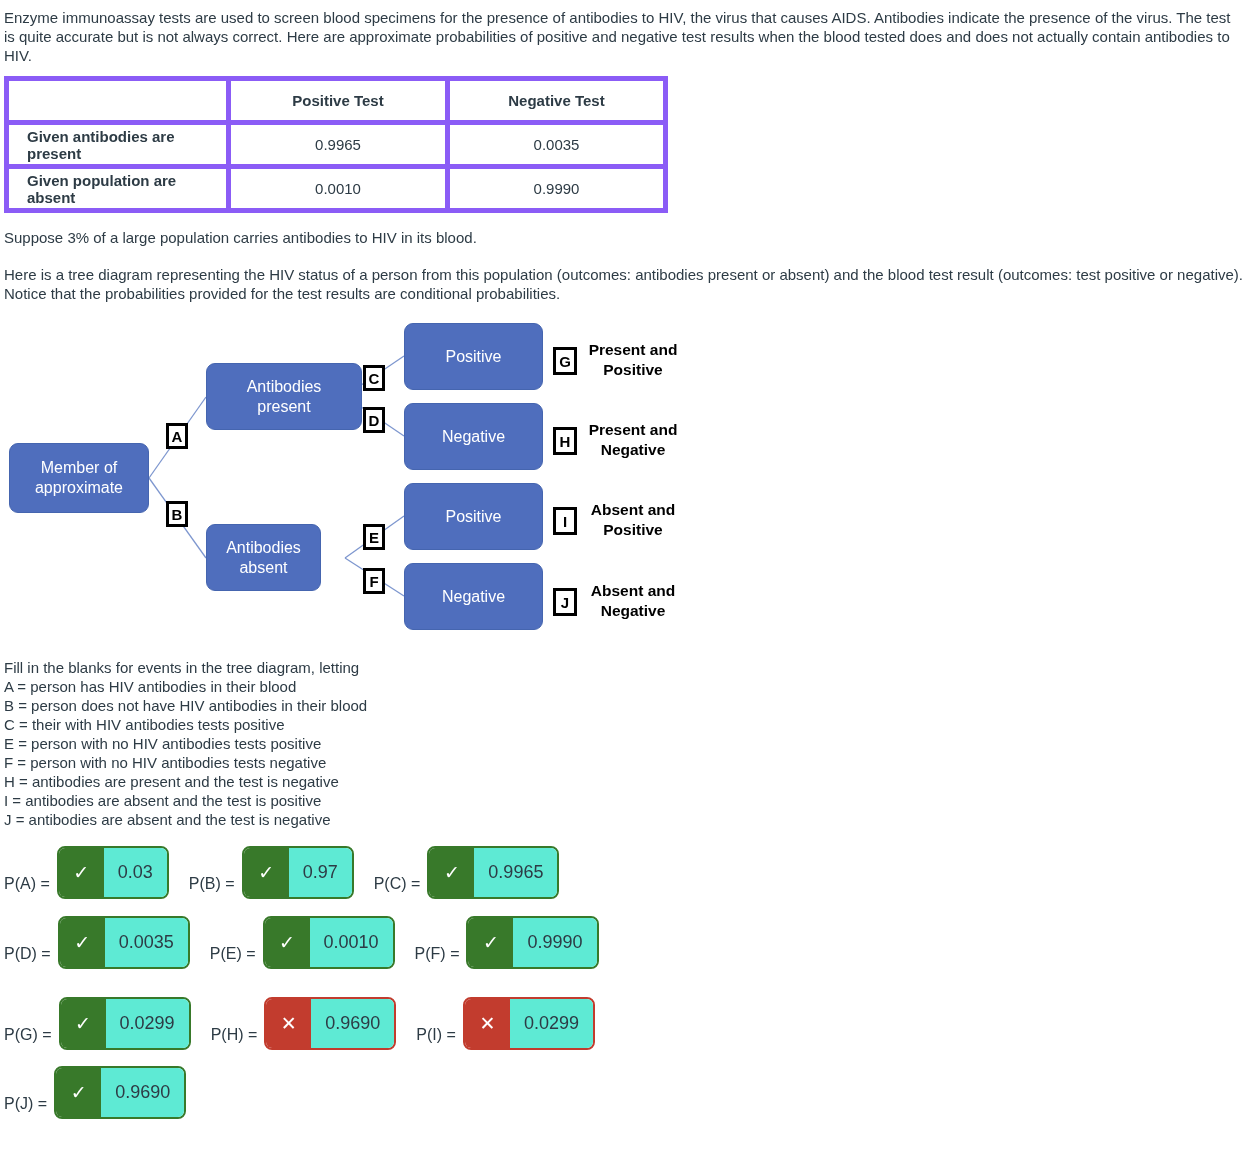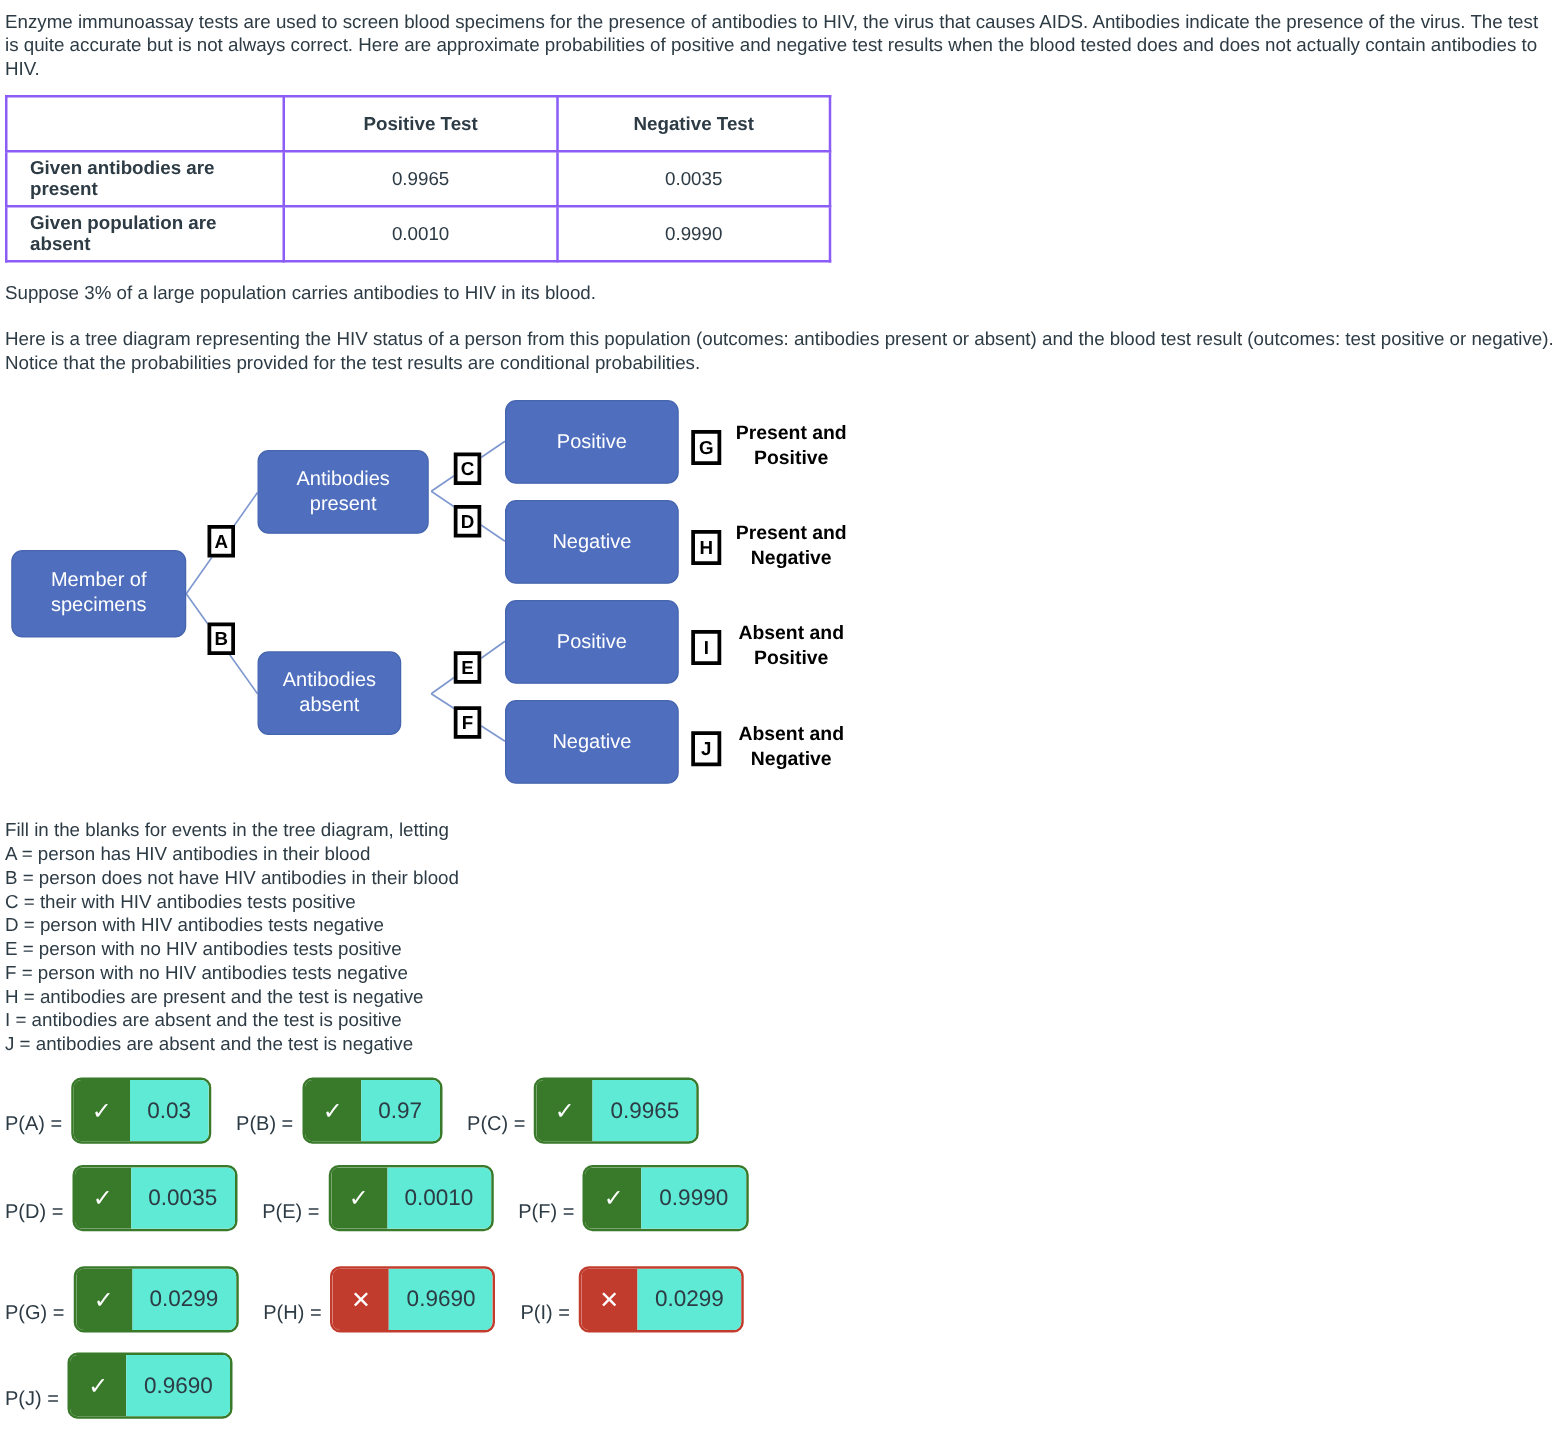--- a/index.html
+++ b/index.html
@@ -11,21 +11,21 @@
     font-size: 15px; color: #2D3B45;
     overflow: hidden;
   }
   p { margin: 0; }
   .intro { width: 1240px; line-height: 19px; }
   .tree-intro { width: 1240px; line-height: 19px; margin-top: 19px; }
   .suppose { margin-top: 16px; }
 
   
   table.prob { border-collapse: collapse; margin-top: 11px; table-layout: fixed; }
-  table.prob th, table.prob td { border: 2px solid #8b5cf6; height: 44px; font-size: 15px; }
+  table.prob th, table.prob td { border: 5px solid #8b5cf6; height: 44px; font-size: 15px; }
   .col-label { width: 222px; }
   .col-pos { width: 219px; }
   .col-neg  { width: 218px; }
   table.prob th.colhead { font-weight: bold; text-align: center; }
   table.prob th.rowhead { font-weight: bold; text-align: left; padding-left: 18px; font-size: 15px; margin-top: 24px; }
   table.prob td.val { text-align: center; font-weight: normal; }
 
   
   .tree { position: relative; width: 1240px; height: 320px; margin-top: 19px; }
   .tree svg.connectors { position: absolute; left: 0; top: 0; }
@@ -104,27 +104,27 @@
   <svg class="connectors" width="700" height="320">
     <line x1="145" y1="156" x2="202" y2="75" stroke="#7E97CF" stroke-width="1.3"></line>
     <line x1="145" y1="156" x2="202" y2="236" stroke="#7E97CF" stroke-width="1.3"></line>
     <line x1="341" y1="74" x2="400" y2="34" stroke="#7E97CF" stroke-width="1.3"></line>
     <line x1="341" y1="74" x2="400" y2="114" stroke="#7E97CF" stroke-width="1.3"></line>
     <line x1="341" y1="236" x2="400" y2="194" stroke="#7E97CF" stroke-width="1.3"></line>
     <line x1="341" y1="236" x2="400" y2="274" stroke="#7E97CF" stroke-width="1.3"></line>
   </svg>
 
   <div class="node" style="left:5px; top:121px; width:140px; height:70px;">
-    <span class="txt narrow">Member of specimens</span>
+    <span class="txt narrow">Member of approximate</span>
   </div>
 
   <div class="letter" style="left:162px; top:101px;">A</div>
   <div class="letter" style="left:162px; top:179px;">B</div>
 
-  <div class="node" style="left:202px; top:41px; width:137px; height:67px;">
+  <div class="node" style="left:202px; top:41px; width:156px; height:67px;">
     <span class="txt narrow">Antibodies present</span>
   </div>
   <div class="node" style="left:202px; top:202px; width:115px; height:67px;">
     <span class="txt">Antibodies absent</span>
   </div>
 
   <div class="letter" style="left:359px; top:43px;">C</div>
   <div class="letter" style="left:359px; top:85px;">D</div>
   <div class="letter" style="left:359px; top:202px;">E</div>
   <div class="letter" style="left:359px; top:246px;">F</div>
@@ -163,21 +163,20 @@
     <div>Absent and</div>
     <div>Negative</div>
   </div>
 </div>
 
 <div class="defs">
   <div>Fill in the blanks for events in the tree diagram, letting</div>
   <div>A = person has HIV antibodies in their blood</div>
   <div>B = person does not have HIV antibodies in their blood</div>
   <div>C = their with HIV antibodies tests positive</div>
-  <div>D = person with HIV antibodies tests negative</div>
   <div>E = person with no HIV antibodies tests positive</div>
   <div>F = person with no HIV antibodies tests negative</div>
   <div>H = antibodies are present and the test is negative</div>
   <div>I = antibodies are absent and the test is positive</div>
   <div>J = antibodies are absent and the test is negative</div>
 </div>
 
 <div class="answers">
   <div class="answer-row">
     <div class="answer-group">

